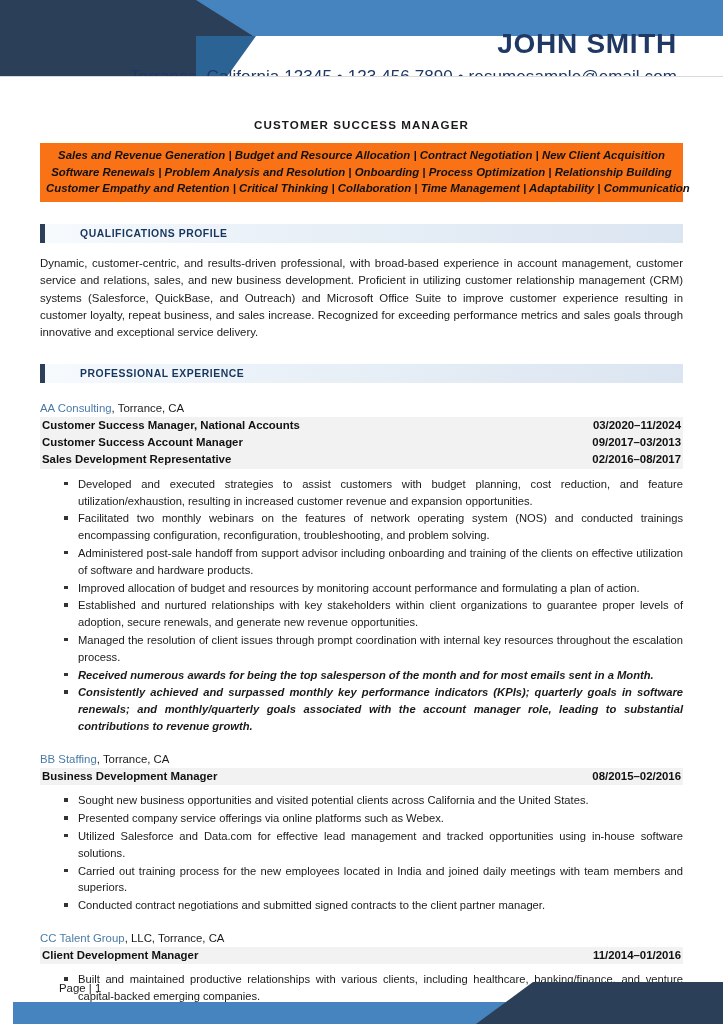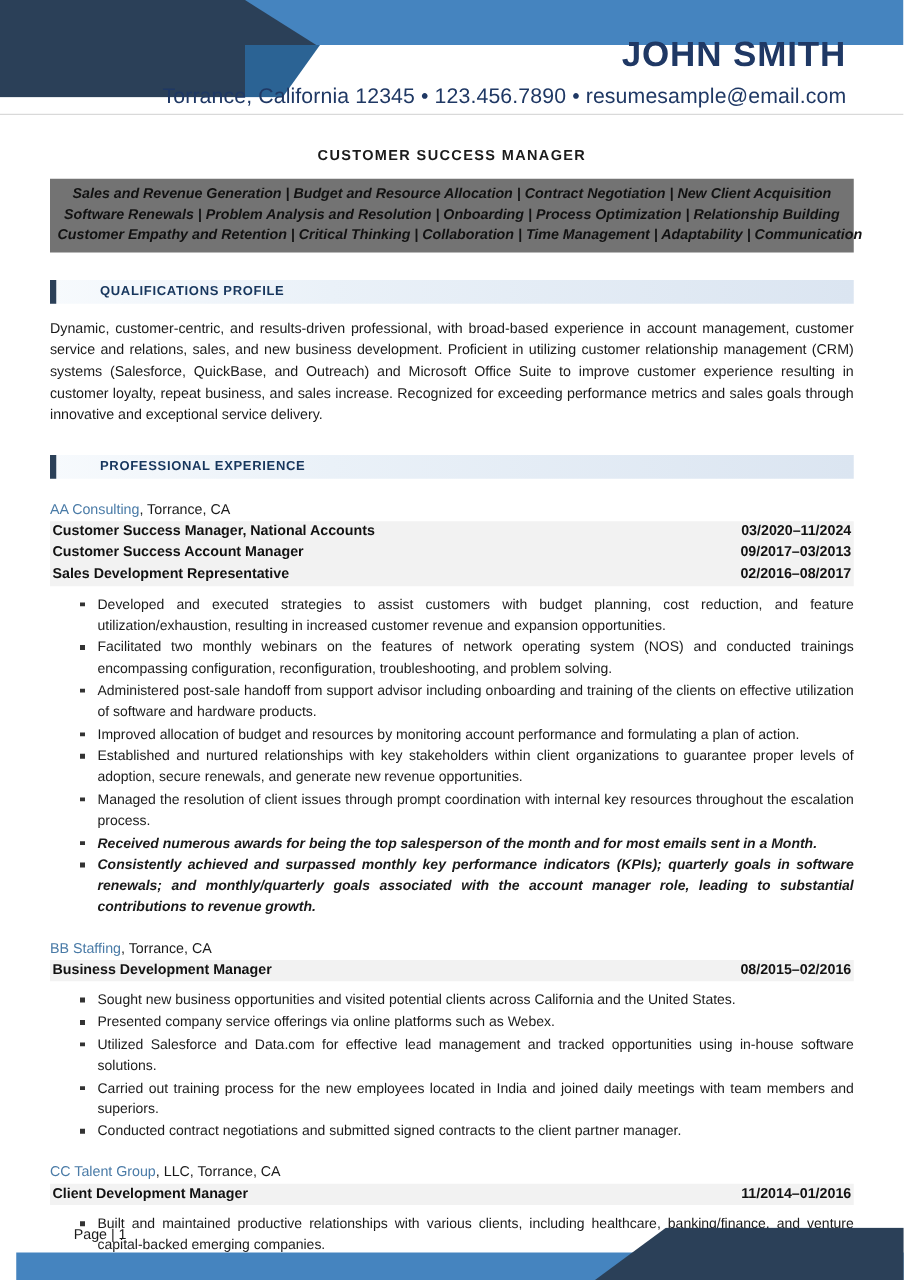--- a/index.html
+++ b/index.html
@@ -18,21 +18,21 @@
     height: 1024px;
     overflow: hidden;
     background: #ffffff;
     box-sizing: border-box;
   }
 
   
   .header {
     position: relative;
     width: 723px;
-    height: 92px;
+    height: 77px;
     overflow: hidden;
     background: #ffffff;
   }
   .hdr-lightband {
     position: absolute;
     left: 0; top: 0;
     width: 723px; height: 36px;
     background: #4584bf;
     clip-path: polygon(154px 0, 723px 0, 723px 36px, 190px 36px);
   }
@@ -98,21 +98,21 @@
     font-weight: bold;
     color: #1a1a1a;
     letter-spacing: 1.1px;
     margin: 22px 0 12px 0;
     font-variant: small-caps;
     text-transform: uppercase;
   }
 
   
   .skills {
-    background: #737373;
+    background: #f97316;
     padding: 4px 6px 5px 6px;
     text-align: center;
   }
   .skills-line {
     font-size: 11.4px;
     font-weight: bold;
     font-style: italic;
     color: #111111;
     line-height: 1.46;
     white-space: nowrap;

